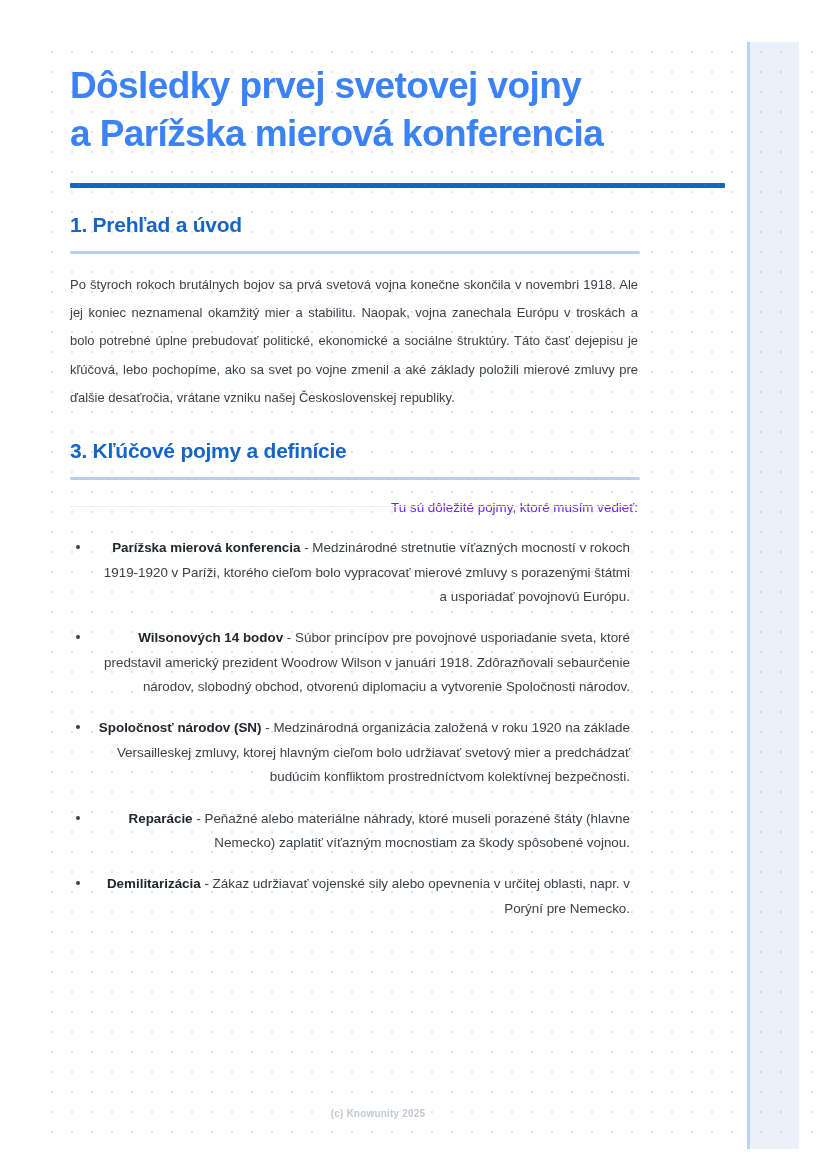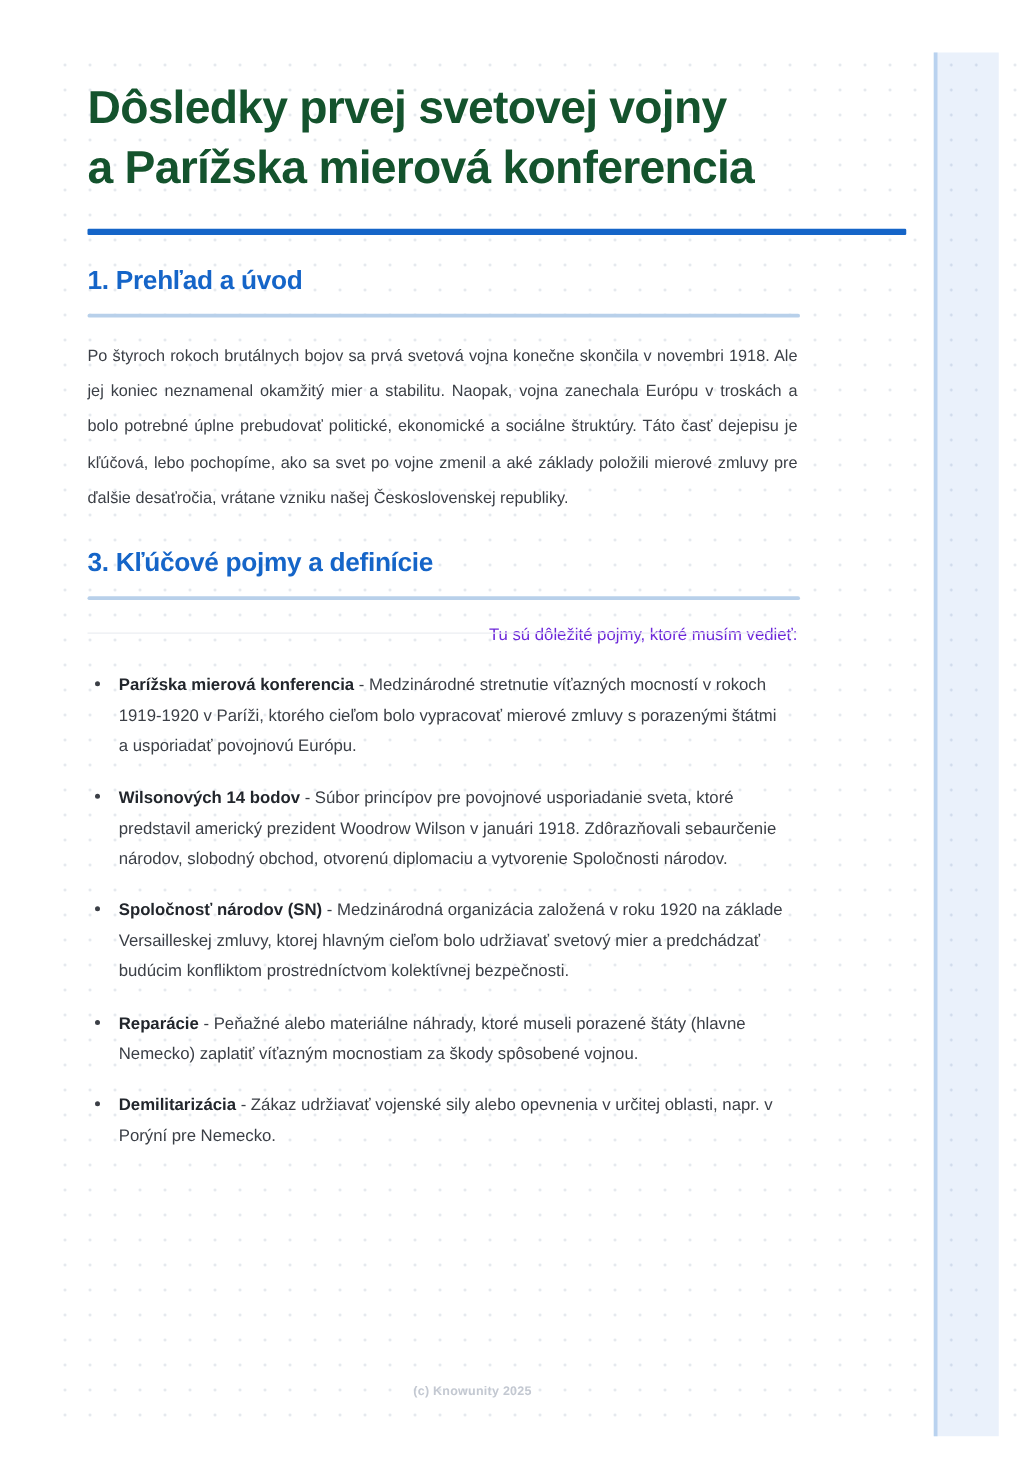--- a/index.html
+++ b/index.html
@@ -64,21 +64,21 @@
   .content {
     position: absolute;
     left: 70px;
     top: 62px;
     width: 568px;
     z-index: 2;
   }
 
   
   .doc-title {
-    color: #14532d;
+    color: #3b82f6;
     font-size: 37px;
     font-weight: 700;
     line-height: 1.30;
     letter-spacing: -0.6px;
     width: 660px;
   }
   .doc-title .tl { display: block; white-space: nowrap; }
 
   .title-rule {
     width: 655px;
@@ -135,20 +135,21 @@
     font-size: 13.4px;
     line-height: 1.6;
     margin-top: 17px;
     text-align: right;
   }
 
   
   .bullets {
     list-style: none;
     margin-top: 18px;
+    text-align: right;
   }
   .bullets li {
     position: relative;
     padding-left: 25px;
     margin-bottom: 17px;
     color: #3b3f46;
     font-size: 13.4px;
     line-height: 1.82;
     width: 560px;
   }

